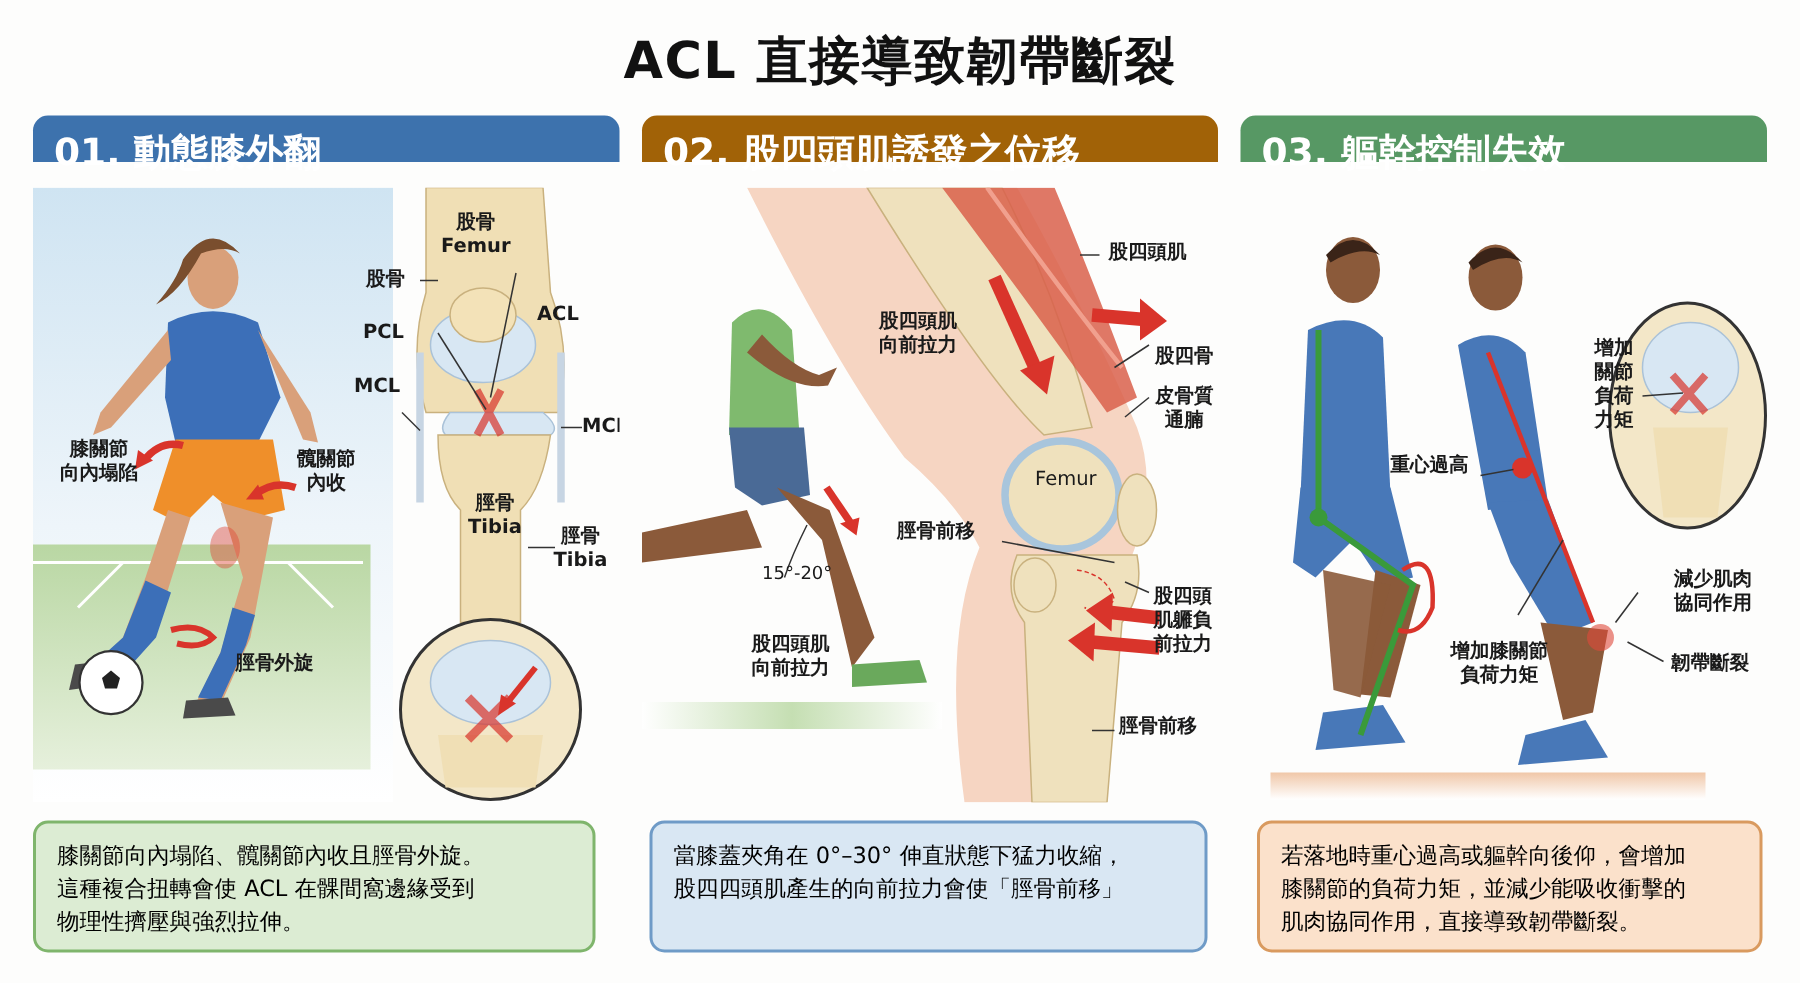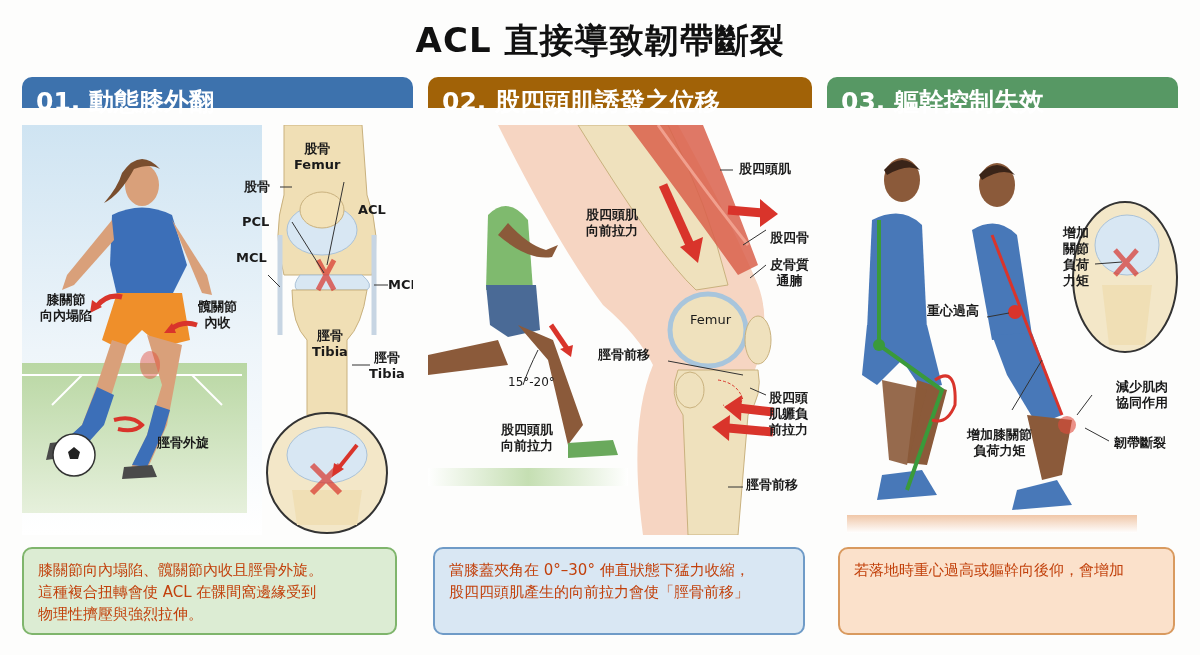--- a/index.html
+++ b/index.html
@@ -14,21 +14,21 @@
   .ph3 { left: 827px; width: 351px; background: #579864; }
   .art { position: absolute; top: 125px; height: 410px; overflow: hidden; }
   .art1 { left: 22px; width: 391px; }
   .art2 { left: 428px; width: 384px; }
   .art3 { left: 827px; width: 351px; }
   .art svg { position: absolute; left: 0; top: 0; }
   .lbl { position: absolute; font-size: 13px; font-weight: bold; color: #1a1a1a; line-height: 16px; white-space: nowrap; }
   .lbl.c { text-align: center; }
   .lbl.light { font-weight: normal; }
   .box { position: absolute; top: 547px; height: 88px; border-radius: 10px; padding: 10px 14px;
-         font-size: 15px; line-height: 22px; color: #c2410c; }
+         font-size: 15px; line-height: 22px; color: #000000; }
   .box1 { left: 22px; width: 375px; background: #dcecd3; border: 2px solid #7fb56c; }
   .box2 { left: 433px; width: 372px; background: #d9e7f3; border: 2px solid #6f9bc7; }
   .box3 { left: 838px; width: 337px; background: #fbe1cb; border: 2px solid #d99a5f; }
   .box p { margin: 0; }
 </style>
 </head>
 <body>
 
 <div class="title">ACL 直接導致韌帶斷裂</div>
 
@@ -263,13 +263,15 @@
   <p>膝關節向內塌陷、髖關節內收且脛骨外旋。</p>
   <p>這種複合扭轉會使 ACL 在髁間窩邊緣受到</p>
   <p>物理性擠壓與強烈拉伸。</p>
 </div>
 <div class="box box2">
   <p>當膝蓋夾角在 0°–30° 伸直狀態下猛力收縮，</p>
   <p>股四四頭肌產生的向前拉力會使「脛骨前移」</p>
 </div>
 <div class="box box3">
   <p>若落地時重心過高或軀幹向後仰，會增加</p>
+  <p>膝關節的負荷力矩，並減少能吸收衝擊的</p>
+  <p>肌肉協同作用，直接導致韌帶斷裂。</p>
 </div>
 
 </body></html>

